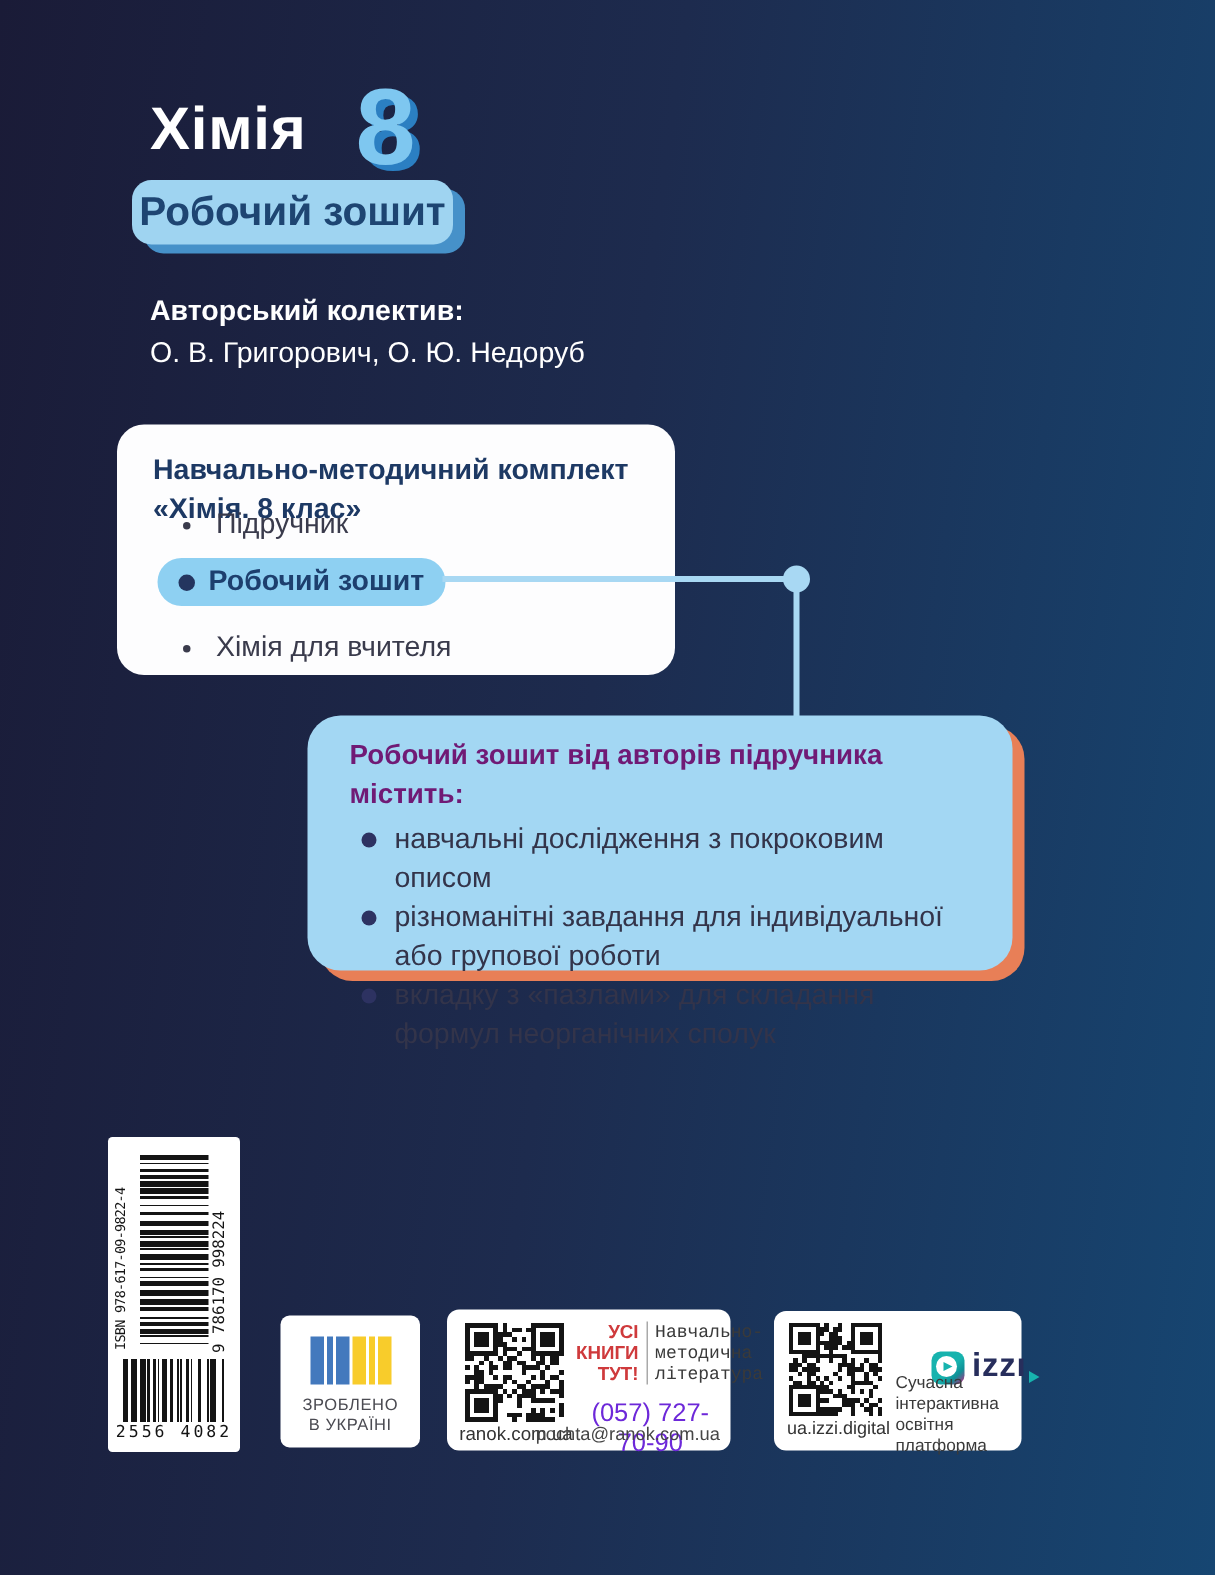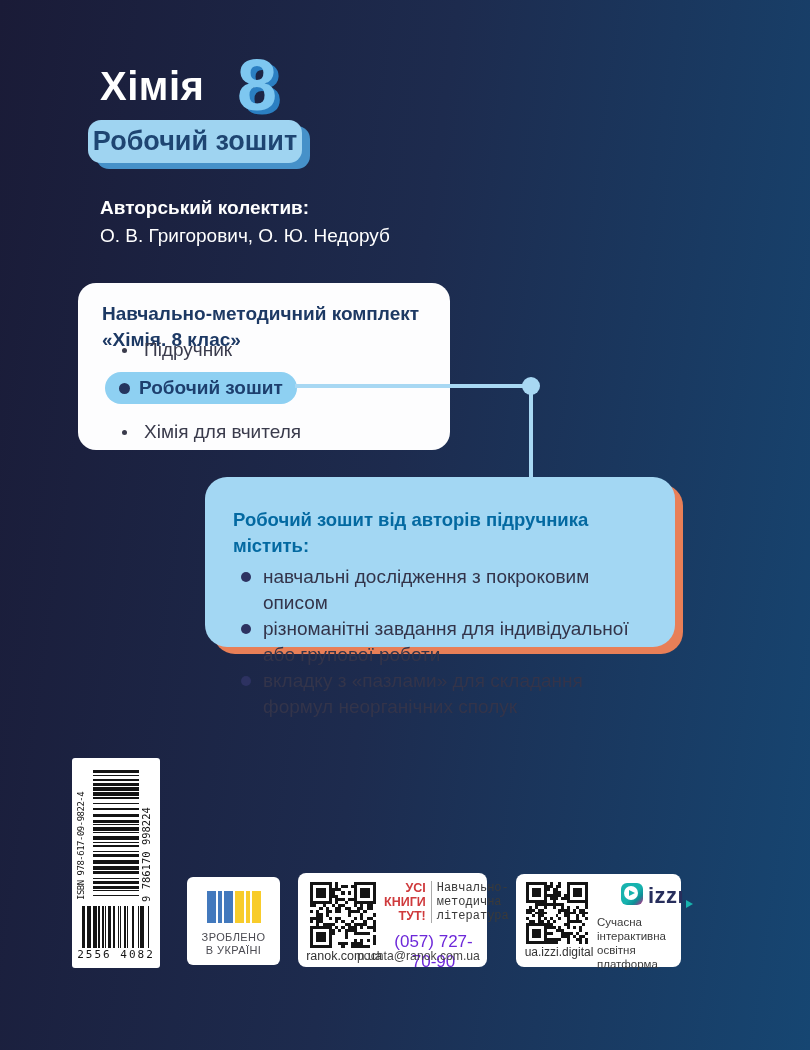--- a/index.html
+++ b/index.html
@@ -45,21 +45,21 @@
   .conn-v { left:529px; top:386px; width:4px; height:92px; background:#a8d8f3; }
   .conn-dot { left:522px; top:377px; width:18px; height:18px; border-radius:50%; background:#a8d8f3; }
 
   
   .feat-card {
     left:205px; top:477px; width:470px; height:170px;
     background:#a3d7f3; border-radius:22px;
     box-shadow:8px 7px 0 #e87f57;
     padding:13px 18px 0 28px;
   }
-  .feat-title { font-size:18.5px; font-weight:bold; color:#0369a1; line-height:26px; margin-bottom:5px;margin-top:17px; }
+  .feat-title { font-size:18.5px; font-weight:bold; color:#701a75; line-height:26px; margin-bottom:5px; }
   .feat-row { display:flex; margin-left:8px; }
   .feat-row .dot { width:10px; height:10px; border-radius:50%; background:#2d3261; margin:8px 12px 0 0; flex:0 0 auto; }
   .feat-row .txt { font-size:19px; color:#33344a; line-height:26px; width:392px; }
 
   
   .wbox { background:#ffffff; }
   .barcode-box { left:72px; top:758px; width:88px; height:210px; border-radius:3px; }
   .isbn-v, .ean-v {
     position:absolute; writing-mode:vertical-rl; transform:rotate(180deg);
     font-family:"DejaVu Sans Mono", monospace; color:#141414; white-space:nowrap;
@@ -94,21 +94,21 @@
                   font-size:12.5px; line-height:14px; width:44px; }
   .ranok-div { width:1px; background:#a9a9a9; height:42px; margin:0 5px; flex:0 0 auto; }
   .ranok-cat { font-size:12px; line-height:14px; color:#3a3a3a;font-family:Liberation Mono, monospace; }
   .ranok-phone { position:absolute; left:86px; right:4px; top:59px; text-align:center;
                  font-size:17px; color:#6d28d9; }
   .ranok-email { position:absolute; left:54px; right:2px; top:76px; text-align:center;
                  font-size:12.2px; color:#464646; }
 
   .izzi-qr { left:10px; top:8px; width:62px; height:62px; }
   .izzi-site { left:0px; top:71px; width:86px; font-size:12px; }
-  .izzi-logo { position:absolute; left:81px; top:9px; display:flex; align-items:flex-start;padding-left:24px; }
+  .izzi-logo { position:absolute; left:81px; top:23px; display:flex; align-items:flex-end;padding-left:24px; }
   .izzi-icon { width:22px; height:22px; border-radius:6px; position:relative; overflow:hidden;
                background:linear-gradient(135deg,#17b3ae 55%,#0f8f96 75%,#d41d86 100%); margin-right:5px; flex:0 0 auto; }
   .izzi-icon .circle { position:absolute; left:3px; top:3px; width:14px; height:14px; border-radius:50%; background:#ffffff; }
   .izzi-icon .play { position:absolute; left:8px; top:7px; width:0; height:0;
                      border-left:6px solid #17b3ae; border-top:3.5px solid transparent; border-bottom:3.5px solid transparent; }
   .izzi-brand { font-size:22px; font-weight:bold; color:#272e5c; letter-spacing:.5px; position:relative; }
   .izzi-arrow { position:absolute; right:-9px; bottom:1px; width:0; height:0;
                 border-left:7px solid #17b3ae; border-top:4px solid transparent; border-bottom:4px solid transparent; }
   .izzi-desc { position:absolute; left:81px; top:41px; width:82px;
                font-size:11.5px; line-height:14px; color:#3a3a3a; }

